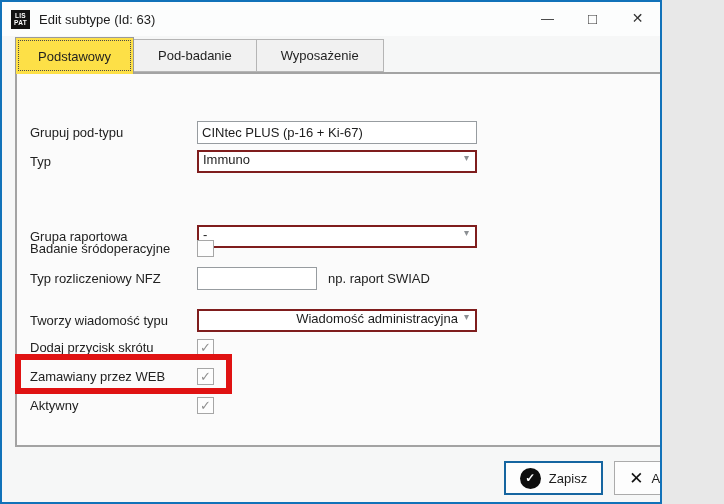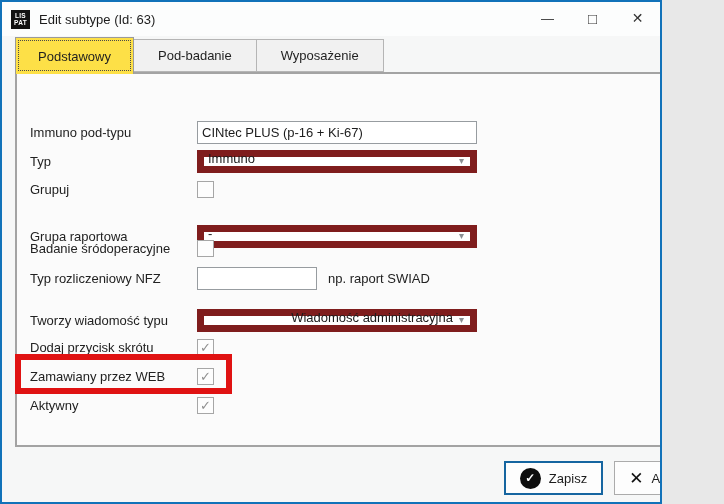--- a/index.html
+++ b/index.html
@@ -42,22 +42,22 @@
   }
   .row { position:absolute; left:13px; right:10px; height:23px; display:flex; align-items:center; }
   .row.cbrow { height:18px; }
   .lbl { width:167px; font-size:13px; color:#222; flex:none; }
   .txt {
     height:23px; border:1px solid #979ca0; background:#fff; font-family:"Liberation Sans", sans-serif;
     font-size:13px; color:#1c1c1c; padding:0 4px; outline:none;
   }
   .w-small { width:120px; } .w-wide { width:280px; }
   .dd {
-    width:280px; height:23px; border:7px solid #7f1d1d; background:#fff;
-    display:flex; align-items:flex-end; padding:0 6px 0 4px; font-size:13px; color:#1c1c1c;
+    width:280px; height:23px; border:2px solid #7f1d1d; background:#fff;
+    display:flex; align-items:flex-start; padding:0 6px 0 4px; font-size:13px; color:#1c1c1c;
   }
   .dd .dd-val { flex:1; overflow:hidden; white-space:nowrap; }
   .dd.right .dd-val { text-align:right; padding-right:6px; }
   .dd-arrow { color:#8b8f93; font-size:10px; flex:none; }
   .cb {
     width:17px; height:17px; border:1px solid #a6a6a6; background:#fdfdfd;
     display:flex; align-items:center; justify-content:center;
   }
   .cbmark { color:#8f8f8f; font-size:13px; line-height:1; }
   .hint { margin-left:11px; font-size:13px; color:#222; }
@@ -108,36 +108,32 @@
   <div class="tabs">
     <div class="tab active">Podstawowy</div>
     <div class="tab">Pod-badanie</div>
     <div class="tab">Wyposażenie</div>
   </div>
 
   <div class="panel">
 
 
     <div class="row" style="top:47px">
-      <div class="lbl">Immuno pod-typu</div>
+      <div class="lbl">Grupuj pod-typu</div>
       <input class="txt w-wide" value="CINtec PLUS (p-16 + Ki-67)" style="">
     </div>
 
     <div class="row" style="top:76px">
       <div class="lbl">Typ</div>
       <div class="dd">
         <span class="dd-val">Immuno</span>
         <span class="dd-arrow">▾</span>
       </div>
     </div>
 
-    <div class="row cbrow" style="top:106px">
-      <div class="lbl">Grupuj</div>
-      <div class="cb"></div>
-    </div>
 
     <div class="row" style="top:151px">
       <div class="lbl">Grupa raportowa</div>
       <div class="dd">
         <span class="dd-val">-</span>
         <span class="dd-arrow">▾</span>
       </div>
     </div>
 
     <div class="row cbrow" style="top:165px">

